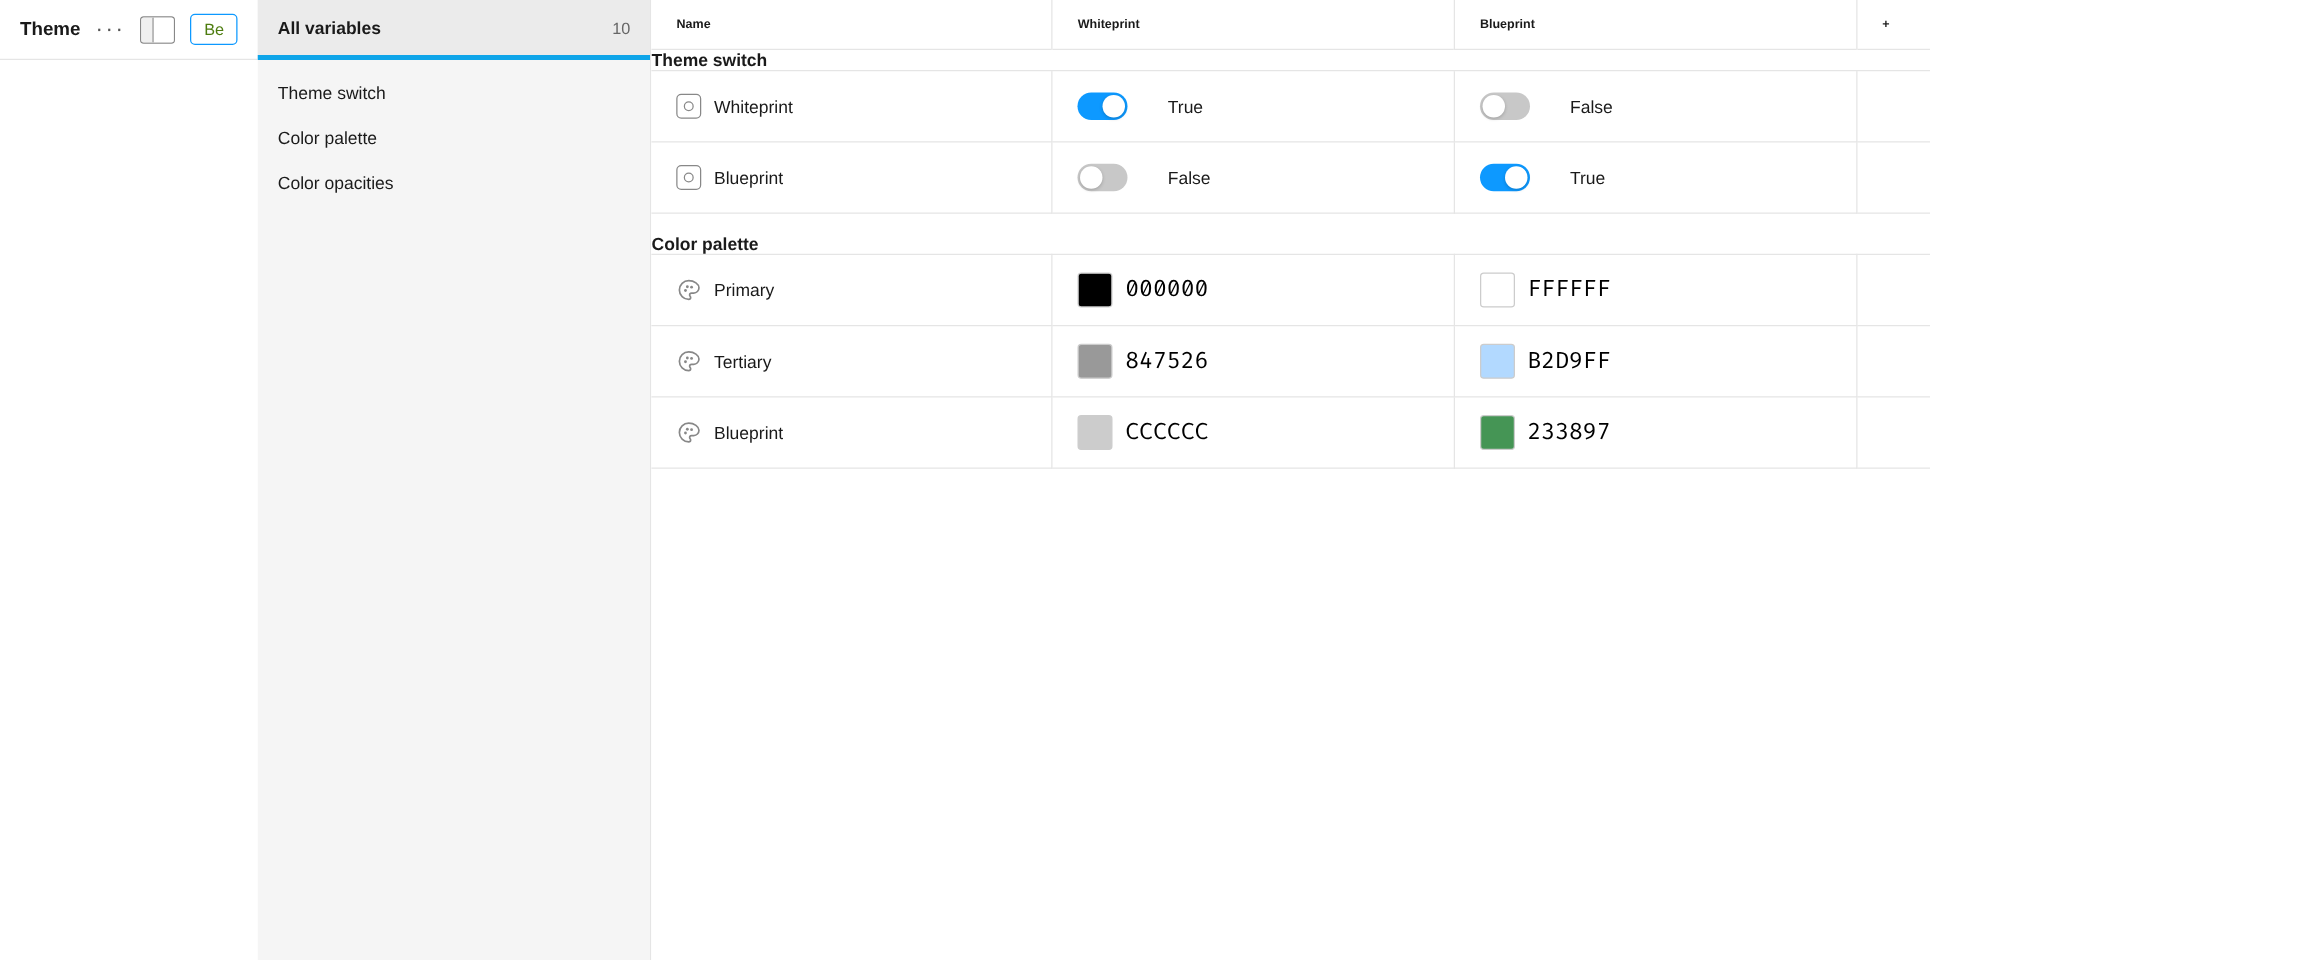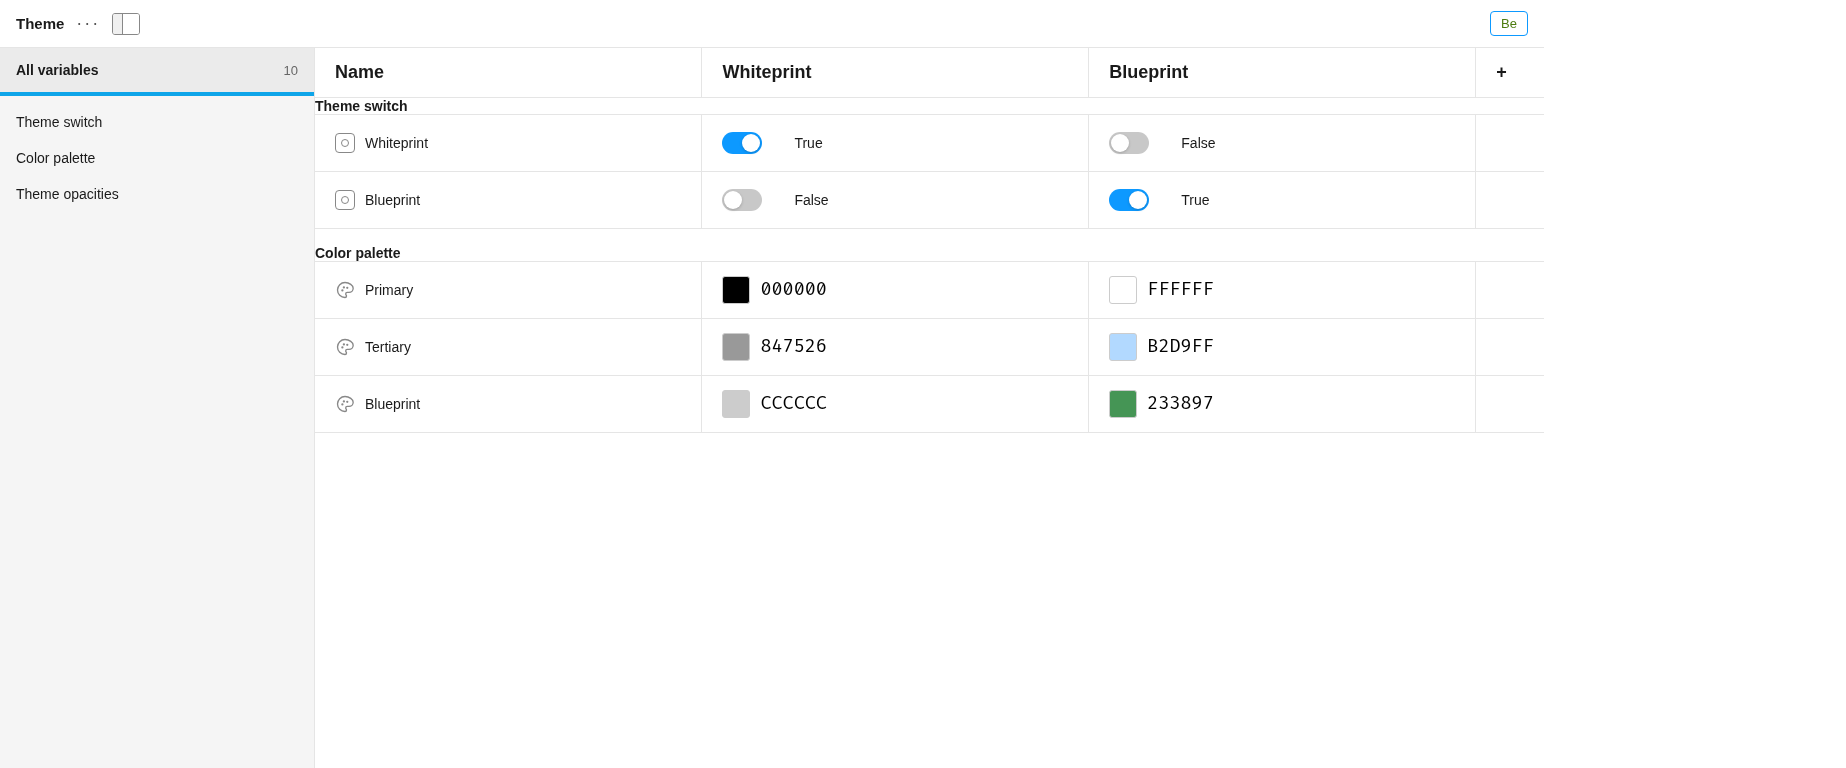--- a/index.html
+++ b/index.html
@@ -5,21 +5,20 @@
     * { box-sizing: border-box; margin: 0; padding: 0; }
     body {
       font-family: -apple-system, BlinkMacSystemFont, 'Segoe UI', sans-serif;
       font-size: 14px;
       background: #fff;
       color: #1a1a1a;
     }
 
     .app-container {
       display: flex;
-      flex-direction: column;
       height: 768px;
       width: 1544px;
       overflow: hidden;
     }
 
     
     .top-bar {
       display: flex;
       align-items: center;
       height: 48px;
@@ -122,21 +121,21 @@
       width: 100%;
       border-collapse: collapse;
     }
     .variables-table thead tr {
       border-bottom: 1px solid #e5e5e5;
     }
     .variables-table th {
       text-align: left;
       padding: 14px 20px;
       font-weight: 600;
-      font-size: 18px;
+      font-size: 10px;
       color: #1a1a1a;
       background: #fff;
       border-right: 1px solid #e5e5e5;
     }
     .variables-table th:first-child {
       width: 340px;
     }
     .variables-table th:nth-child(2),
     .variables-table th:nth-child(3) {
       width: 340px;
@@ -289,21 +288,21 @@
         <span class="sidebar-all-variables-count">10</span>
       </div>
       <div class="sidebar-items">
         <div class="sidebar-item">
           <span>Theme switch</span>
         </div>
         <div class="sidebar-item">
           <span>Color palette</span>
         </div>
         <div class="sidebar-item">
-          <span>Theme opacities</span>
+          <span>Color opacities</span>
         </div>
       </div>
     </div>
 
     <div class="content-area">
       <table class="variables-table">
         <thead>
           <tr>
             <th>Name</th>
             <th>Whiteprint</th>

